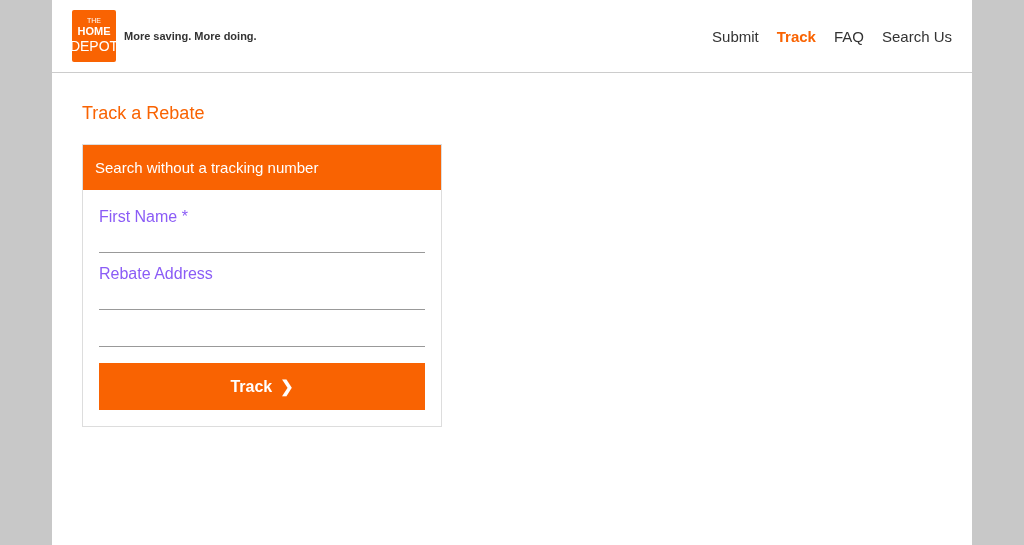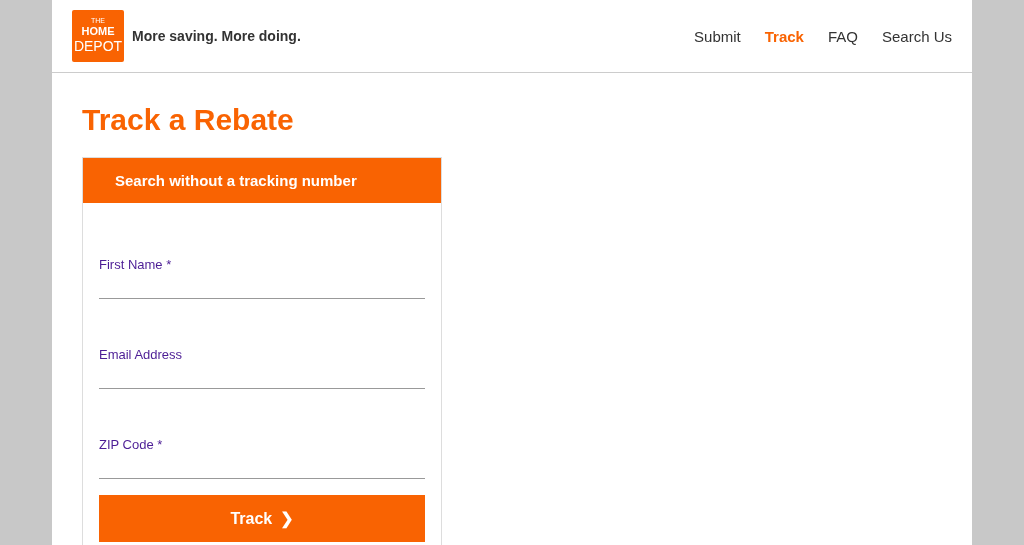--- a/index.html
+++ b/index.html
@@ -29,100 +29,99 @@
       background: #fff;
     }
     .logo-container {
       display: flex;
       align-items: center;
       gap: 8px;
       margin-right: auto;
     }
     .logo-box {
       background: #f96302;
-      width: 52px;
+      width: 44px;
       height: 52px;
       display: flex;
       flex-direction: column;
       align-items: center;
       justify-content: center;
       color: white;
       font-weight: bold;
       font-size: 8px;
       text-align: right;
       line-height: 1.2;
       border-radius: 2px;
       position: relative;
     }
     .logo-box .the { font-size: 7px; font-weight: normal; }
     .logo-box .home { font-size: 11px; font-weight: bold; }
     .logo-box .depot { font-size: 14px; font-weight: normal; }
     .logo-tagline {
-      font-size: 14px;
+      font-size: 11px;
       color: #333;
     }
     .logo-tagline span {
       font-weight: bold;
     }
     .nav {
       display: flex;
       align-items: center;
-      gap: 24px;
+      gap: 18px;
     }
     .nav-item {
       font-size: 15px;
       color: #333;
       cursor: pointer;
       text-decoration: none;
     }
     .nav-item.active {
       color: #f96302;
       font-weight: bold;
     }
     
     .main-content {
       padding: 30px 30px;
       flex: 1;
     }
     .page-title {
-      font-size: 30px;
-      font-weight: bold;
+      font-size: 18px;
+      font-weight: normal;
       color: #f96302;
       margin-bottom: 20px;
     }
     
     .form-card {
       width: 360px;
       border: 1px solid #ddd;
     }
     .form-card-header {
       background: #f96302;
       color: #fff;
-      padding: 14px 32px;
+      padding: 14px 12px;
       font-size: 15px;
-      font-weight: bold;
+      font-weight: normal;
     }
     .form-body {
       background: #fff;
       padding: 10px 16px 16px 16px;
       display: flex;
       flex-direction: column;
       gap: 4px;
     }
     .form-field {
       display: flex;
       flex-direction: column;
       padding: 8px 0 4px 0;
       border-bottom: 1px solid #999;
     }
     .form-field label {
-      font-size: 13px;
-      color: #4c1d95;
+      font-size: 16px;
+      color: #8b5cf6;
       margin-bottom: 2px;
-      margin-top: 36px;
     }
     .form-field input {
       border: none;
       outline: none;
       font-size: 14px;
       padding: 2px 0;
       color: #333;
       background: transparent;
     }
     .track-btn {
@@ -176,26 +175,25 @@
       <div class="form-body">
 
         <div class="form-field">
           <label>First Name *</label>
           <input type="text" style="">
         </div>
 
 
 
         <div class="form-field">
-          <label>Email Address</label>
+          <label>Rebate Address</label>
           <input type="text" style="">
         </div>
 
         <div class="form-field">
-          <label>ZIP Code *</label>
           <input type="text" style="">
         </div>
 
         <button class="track-btn">
           <span>Track</span>
           <span class="chevron-right">❯</span>
         </button>
 
       </div>
 

